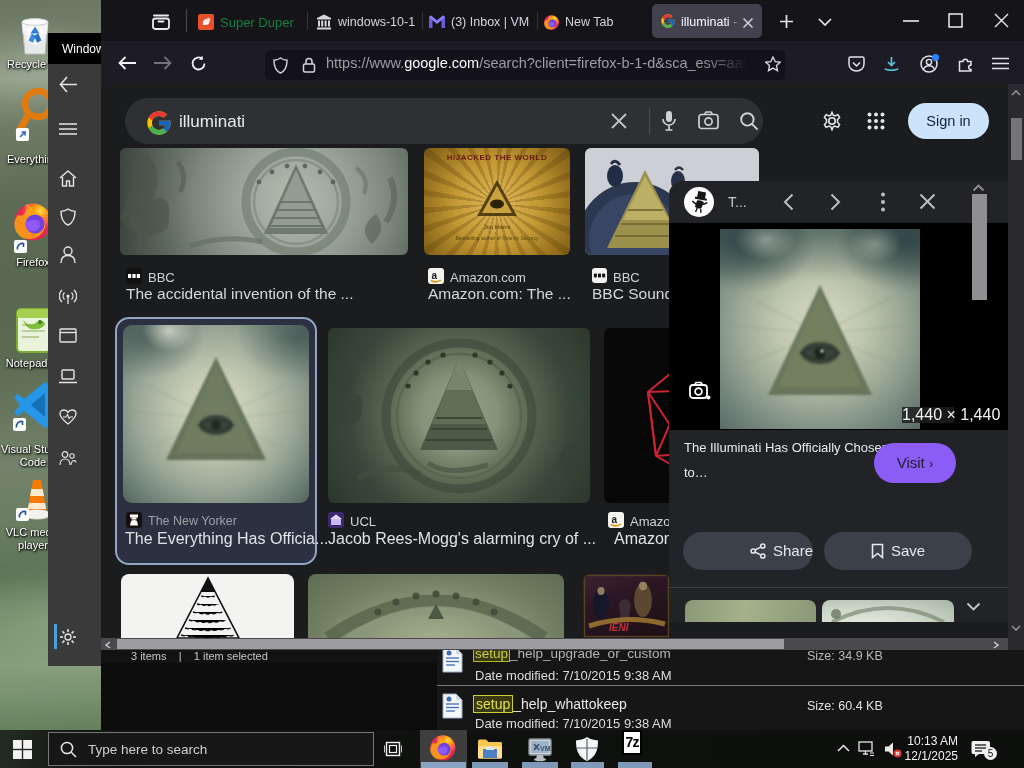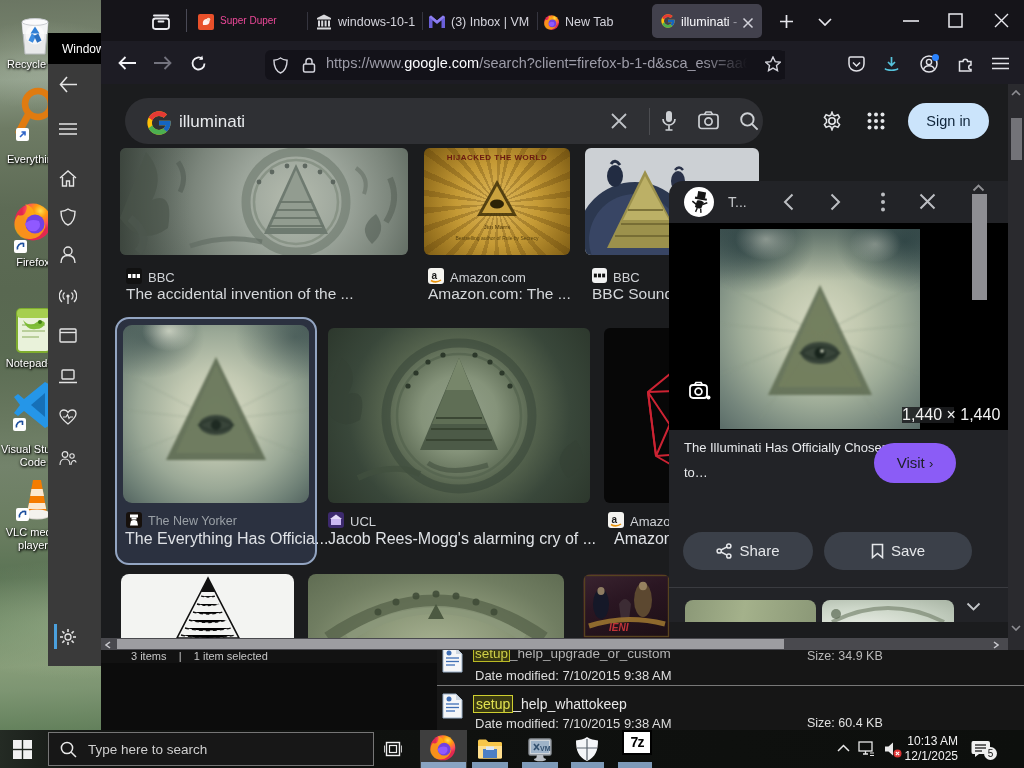--- a/index.html
+++ b/index.html
@@ -189,40 +189,40 @@
         <path d="M1 1 H14 L20 7 V25 H1 Z" fill="#f5f6f8" stroke="#9ab0c8" stroke-width="1"></path>
         <path d="M14 1 L14 7 H20 Z" fill="#cfd8e2"></path>
         <g stroke="#3f6fb5" stroke-width="1.3">
           <line x1="4" y1="11" x2="17" y2="11"></line>
           <line x1="4" y1="14.5" x2="17" y2="14.5"></line>
           <line x1="4" y1="18" x2="13" y2="18"></line>
         </g>
         <circle cx="7" cy="6" r="2.5" fill="#3f6fb5"></circle>
       </svg>
  <div class="abs" style="left:372px;top:56px;white-space:nowrap;font-size:14px;color:#e8e8e8"><span style="border:1px solid #cfcf30;background:#3a3a12;color:#e0e050;padding:0 2px">setup</span>_help_whattokeep</div>
- <div class="abs" style="left:706px;top:76px;font-size:12.5px;color:#e0e0e0">Size: 60.4 KB</div>
+ <div class="abs" style="left:706px;top:59px;font-size:12.5px;color:#e0e0e0">Size: 60.4 KB</div>
  <div class="abs" style="left:374px;top:76px;font-size:13px;color:#dcdcdc">Date modified: 7/10/2015 9:38 AM</div>
 </div>
 
 <div id="ff" class="abs" style="left:101px;top:0;width:923px;height:650px;background:#1c1b22;overflow:hidden">
 
  <div class="abs" style="left:0;top:0;width:923px;height:41px;background:#151419">
   <svg class="abs" style="left:49px;top:12px" width="22" height="18" viewBox="0 0 22 18">
           <path d="M4 3.5 H18" stroke="#eaeaef" stroke-width="2" stroke-linecap="round"></path>
           <rect x="3" y="6.5" width="16" height="10.5" rx="2.4" stroke="#eaeaef" stroke-width="1.8" fill="none"></rect>
           <path d="M8.5 9.5 H13.5" stroke="#eaeaef" stroke-width="1.8" stroke-linecap="round"></path>
         </svg>
   <div class="abs" style="left:85px;top:9px;width:1px;height:23px;background:#4a4a56"></div>
 
   <svg class="abs" style="left:97px;top:14px" width="16" height="16" viewBox="0 0 16 16">
           <rect width="16" height="16" rx="2" fill="#e8502a"></rect>
           <path d="M5 11 Q4 6 8 5 Q12 4 11.5 8 Q11 11 7.5 11 Z" fill="#fff" opacity=".92"></path>
           <circle cx="10.5" cy="5.5" r="1.8" fill="#f9dcc8"></circle>
         </svg>
-  <span class="abs" style="left:119px;top:15px;font-size:10px;color:#ec4899;white-space:nowrap">Super Duper</span>
+  <span class="abs" style="left:119px;top:15px;font-size:13px;color:#15803d;white-space:nowrap">Super Duper</span>
   <div class="abs" style="left:206px;top:12px;width:1px;height:18px;background:#35353f"></div>
 
   <svg class="abs" style="left:215px;top:14px" width="16" height="16" viewBox="0 0 16 16">
           <g fill="#d8d8dc">
             <path d="M1 4 L8 0.5 L15 4 L15 5.5 L1 5.5 Z"></path>
             <rect x="2" y="6.5" width="2" height="6"></rect>
             <rect x="5.2" y="6.5" width="2" height="6"></rect>
             <rect x="8.6" y="6.5" width="2" height="6"></rect>
             <rect x="12" y="6.5" width="2" height="6"></rect>
             <rect x="1" y="13.5" width="14" height="2"></rect>
@@ -676,21 +676,21 @@
             </svg>
     <div class="abs" style="left:233px;top:184px;width:52px;height:16px;background:rgba(28,29,32,.85);color:#f2f2f2;font-size:16px;text-align:left;line-height:16px;white-space:nowrap">1,440 × 1,440</div>
    </div>
    <svg class="abs" style="left:303px;top:3px" width="13" height="8" viewBox="0 0 13 8">
             <path d="M1.5 6.5 L6.5 1.5 L11.5 6.5" stroke="#909094" stroke-width="1.8" fill="none"></path>
           </svg>
    <div class="abs" style="left:303px;top:13px;width:15px;height:106px;background:#8e8e93"></div>
 
    <div class="abs" style="left:15px;top:255px;width:215px;font-size:13px;line-height:24.5px;color:#e8eaed">The Illuminati Has Officially Chosen to…</div>
    <div class="abs" style="left:205px;top:262px;width:82px;height:40px;border-radius:20px;background:#8b5cf6;color:#1c1f26;font-size:15px;text-align:center;line-height:40px">Visit <span style="font-size:13px">›</span></div>
-   <div class="abs" style="left:14px;top:351px;width:130px;height:38px;border-radius:19px;background:#3b4049;color:#e5e7ea;font-size:15px;text-align:center;line-height:38px"><svg style="display:inline-block;vertical-align:-3px;margin-right:7px" width="16" height="16" viewBox="0 0 16 16">
+   <div class="abs" style="left:14px;top:351px;width:130px;height:38px;border-radius:19px;background:#3b4049;color:#e5e7ea;font-size:15px;text-align:right;line-height:38px"><svg style="display:inline-block;vertical-align:-3px;margin-right:7px" width="16" height="16" viewBox="0 0 16 16">
               <g fill="none" stroke="#e5e7ea" stroke-width="1.5">
                 <circle cx="12.8" cy="3" r="2.1"></circle>
                 <circle cx="3.2" cy="8" r="2.1"></circle>
                 <circle cx="12.8" cy="13" r="2.1"></circle>
                 <path d="M5 7 L11 3.8 M5 9 L11 12.2"></path>
               </g>
             </svg>Share</div>
    <div class="abs" style="left:155px;top:351px;width:148px;height:38px;border-radius:19px;background:#3b4049;color:#e5e7ea;font-size:15px;text-align:center;line-height:38px"><svg style="display:inline-block;vertical-align:-3px;margin-right:7px" width="13" height="16" viewBox="0 0 13 16">
               <path d="M1.5 1.5 H11.5 V14.5 L6.5 10.5 L1.5 14.5 Z" stroke="#e5e7ea" stroke-width="1.6" fill="none"></path>
             </svg>Save</div>
@@ -777,21 +777,21 @@
         <rect x="4" y="4" width="18" height="12" fill="#9fb3c8"></rect>
         <path d="M7 7 L12 13 M12 7 L7 13" stroke="#33506e" stroke-width="1.6"></path>
         <text x="13" y="13.5" font-size="7" fill="#33506e" font-weight="bold">VM</text>
         <path d="M10 18 L9 22 H17 L16 18 Z" fill="#b9bec4"></path>
         <ellipse cx="13" cy="22.5" rx="6" ry="1.8" fill="#b9bec4"></ellipse>
       </svg>
  <svg class="abs" style="left:575px;top:6px" width="24" height="26" viewBox="0 0 24 26">
         <path d="M12 1 C15 3.2 19.5 4.2 23 4.4 C23 14.5 20.5 21 12 25 C3.5 21 1 14.5 1 4.4 C4.5 4.2 9 3.2 12 1 Z" fill="#f4f6f8"></path>
         <path d="M12 3 V24 M2 12 H22" stroke="#5a646e" stroke-width="1.2"></path>
       </svg>
- <div class="abs" style="left:622px;top:0;width:30px;height:25px;background:#fff;border:2.5px solid #000">
+ <div class="abs" style="left:622px;top:0;width:20px;height:25px;background:#fff;border:2.5px solid #000">
         <div style="font-size:14px;font-weight:bold;color:#000;text-align:center;line-height:20px;letter-spacing:-1px">7z</div>
       </div>
  <div class="abs" style="left:421px;top:762px;"></div>
  <div class="abs" style="left:421px;top:32px;width:45px;height:6px;background:#89a4c2"></div>
  <div class="abs" style="left:472px;top:32px;width:36px;height:6px;background:#7e9ab8"></div>
  <div class="abs" style="left:522px;top:32px;width:36px;height:6px;background:#7e9ab8"></div>
  <div class="abs" style="left:571px;top:32px;width:33px;height:6px;background:#7e9ab8"></div>
  <div class="abs" style="left:618px;top:32px;width:34px;height:6px;background:#7e9ab8"></div>
 
  <svg class="abs" style="left:837px;top:14px" width="13" height="8" viewBox="0 0 13 8">

